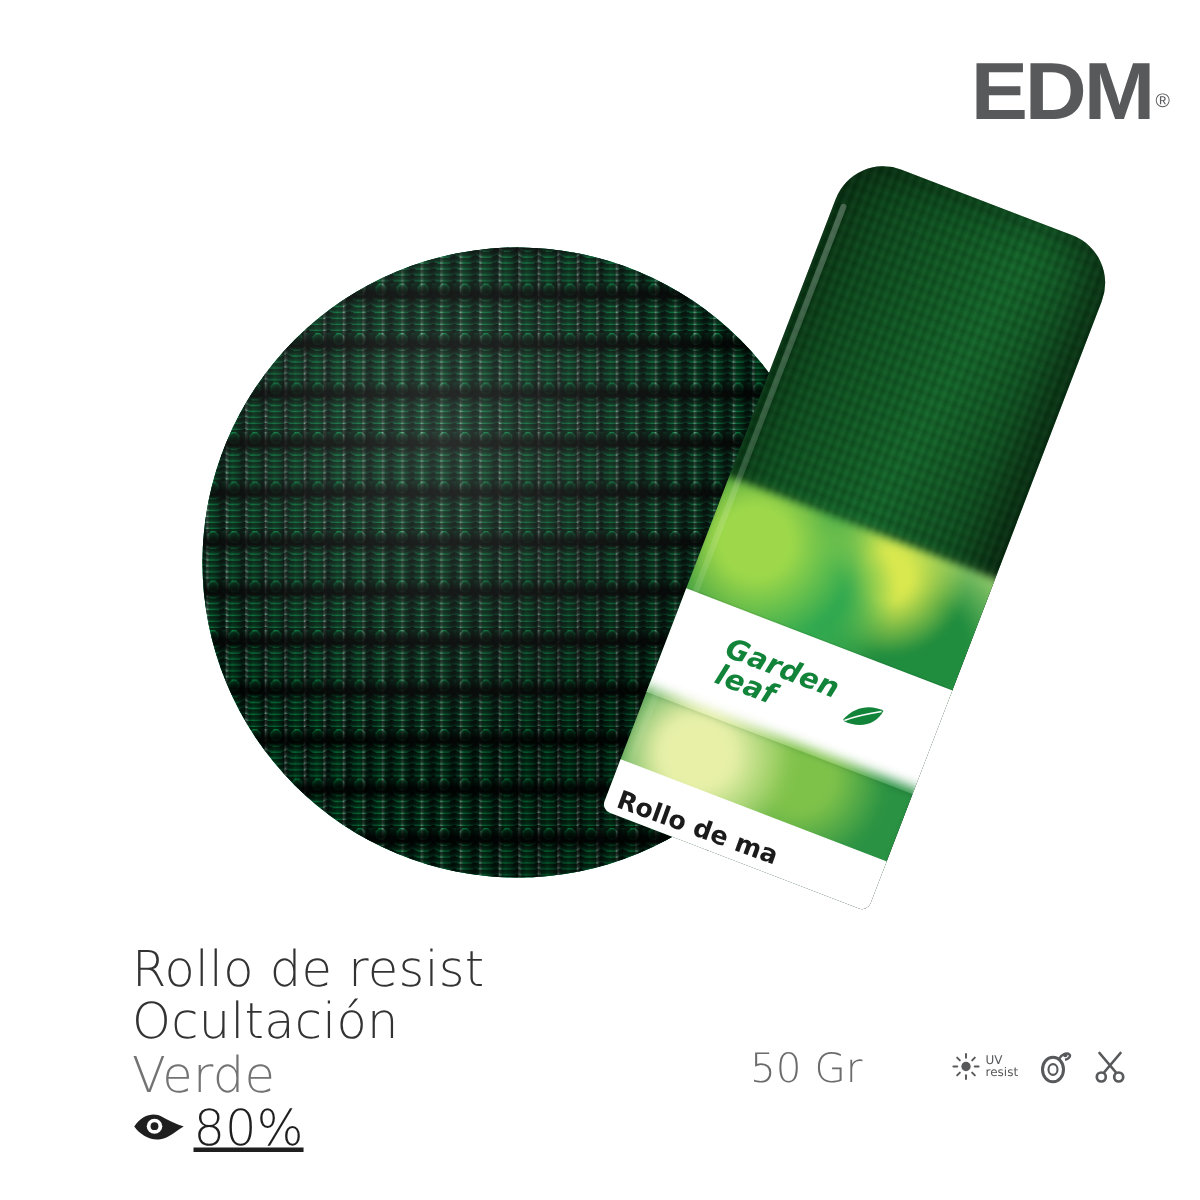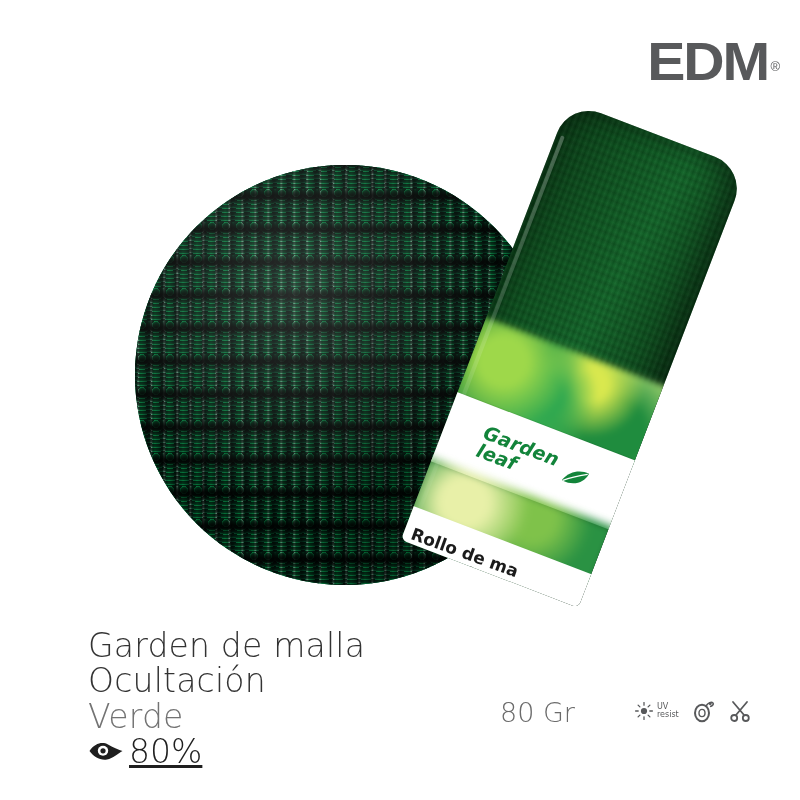--- a/index.html
+++ b/index.html
@@ -267,35 +267,35 @@
           <div class="rl-1">Rollo de ma</div>
           <div class="rl-2">Ocultació</div>
         </div>
       </div>
 
     </div>
     <div class="roll-edge"></div>
   </div>
 
   <div class="title-block">
-    <div class="t-line">Garden de malla</div>
+    <div class="t-line">Rollo de resist</div>
     <div class="t-line">Ocultación</div>
     <div class="t-line t-green">Verde</div>
     <div class="t-pct">
       <svg class="eye-icon" viewBox="0 0 36 22">
         <path d="M1.5 11 C7 3 14.5 1.5 20 4.5 C25.5 7.5 31 10 34.5 11 C30 13.5 25 18.5 19 19.5 C12 20.6 5.5 16.5 1.5 11 Z" fill="#1f1f1f"></path>
         <ellipse cx="15" cy="10.8" rx="5.2" ry="5" fill="#ffffff"></ellipse>
         <circle cx="15" cy="10.8" r="2.6" fill="#1f1f1f"></circle>
       </svg>
       <span class="pct-text">80%</span>
     </div>
   </div>
 
   <div class="specs">
-    <div class="spec-line">80 Gr</div>
+    <div class="spec-line">50 Gr</div>
   </div>
 
   <div class="feature-icons">
 
     <div class="fi">
       <svg width="20" height="20" viewBox="0 0 20 20">
         <circle cx="10" cy="10" r="3.1" fill="#58595b"></circle>
         <g stroke="#58595b" stroke-width="1.3" stroke-linecap="round">
           <line x1="10" y1="1.6" x2="10" y2="4.2"></line>
           <line x1="10" y1="15.8" x2="10" y2="18.4"></line>

